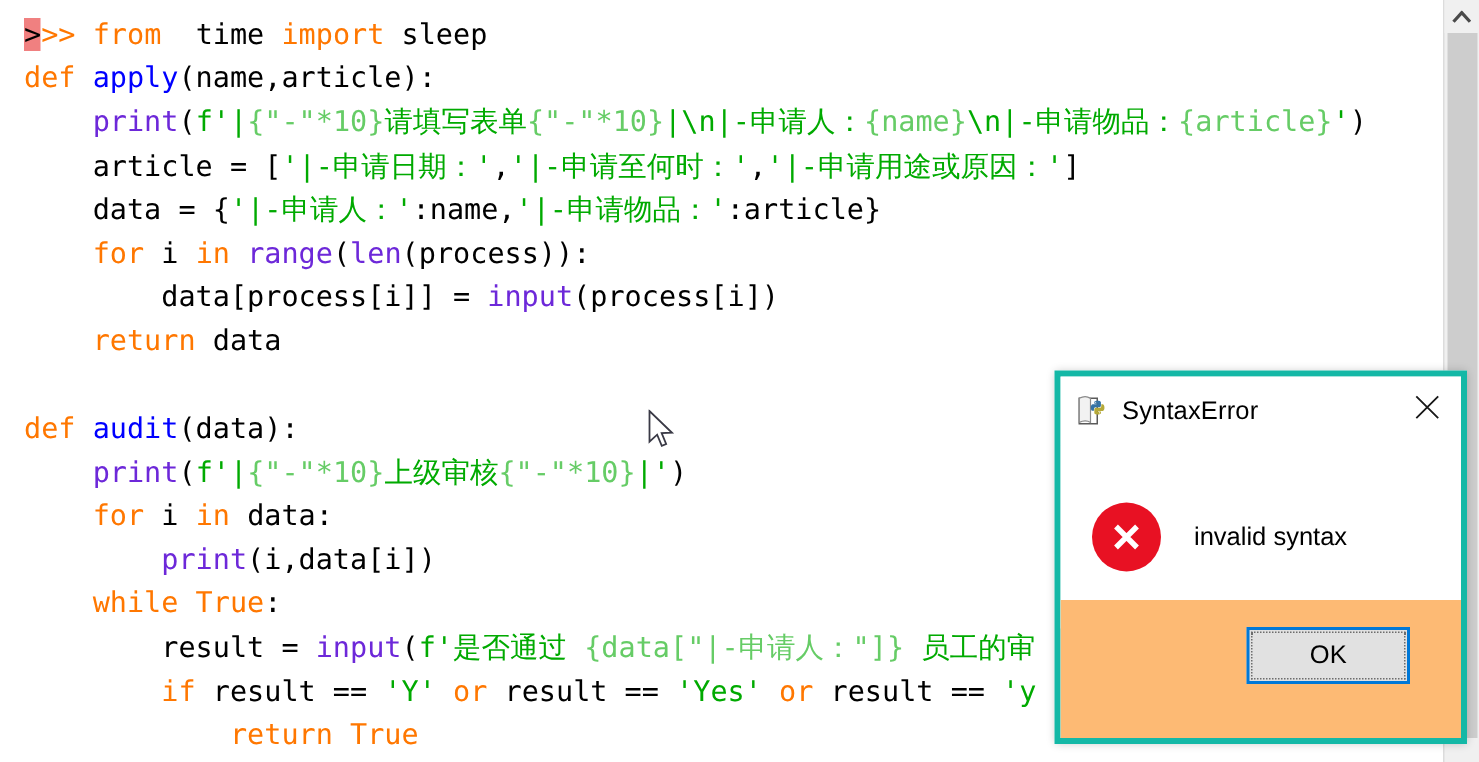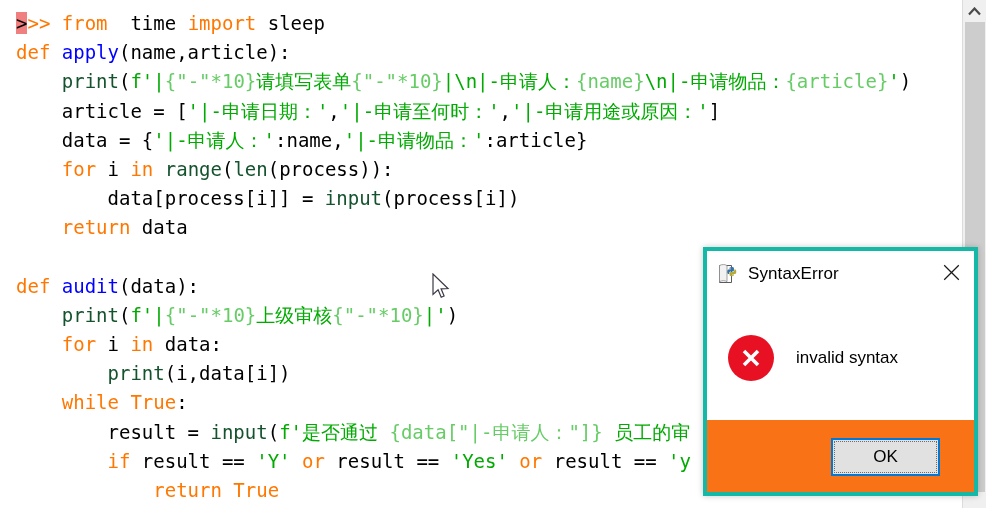--- a/index.html
+++ b/index.html
@@ -39,21 +39,21 @@
     white-space: pre;
     font-family: "DejaVu Sans Mono", "Liberation Mono", monospace;
     font-size: 19px;
     color: #000000;
     padding-left: 0px;
   }
   .ln0 { margin-top: 9px; }
 
   
   .kw      { color: #ff7700; }            
-  .bi      { color: #14532d; }            
+  .bi      { color: #6d28d9; }            
   .defname { color: #0000ff; }            
   .str     { color: #00aa00; }            
   .fbrace  { color: #66cc66; }            
   .plain   { color: #000000; }
   .sel     { background: #f08080; color:#000000; }  
 
   
   #vscroll {
     position: absolute;
     right: 0; top: 0;
@@ -135,22 +135,22 @@
     margin-right: 22px;
   }
   #error-message {
     font-size: 17px;
     color: #000000;
     font-family: "Liberation Sans", sans-serif;
   }
   #dialog-footer {
     position: absolute;
     left: 0; bottom: 0;
-    width: 100%; height: 72px;
-    background: #f97316;
+    width: 100%; height: 92px;
+    background: #fdba74;
     box-sizing: border-box;
   }
   #ok-button {
     position: absolute;
     right: 34px; top: 18px;
     width: 109px; height: 38px;
     background: #e1e1e1;
     border: 2px solid #0078d7;
     box-sizing: border-box;
     display: flex; align-items: center; justify-content: center;

